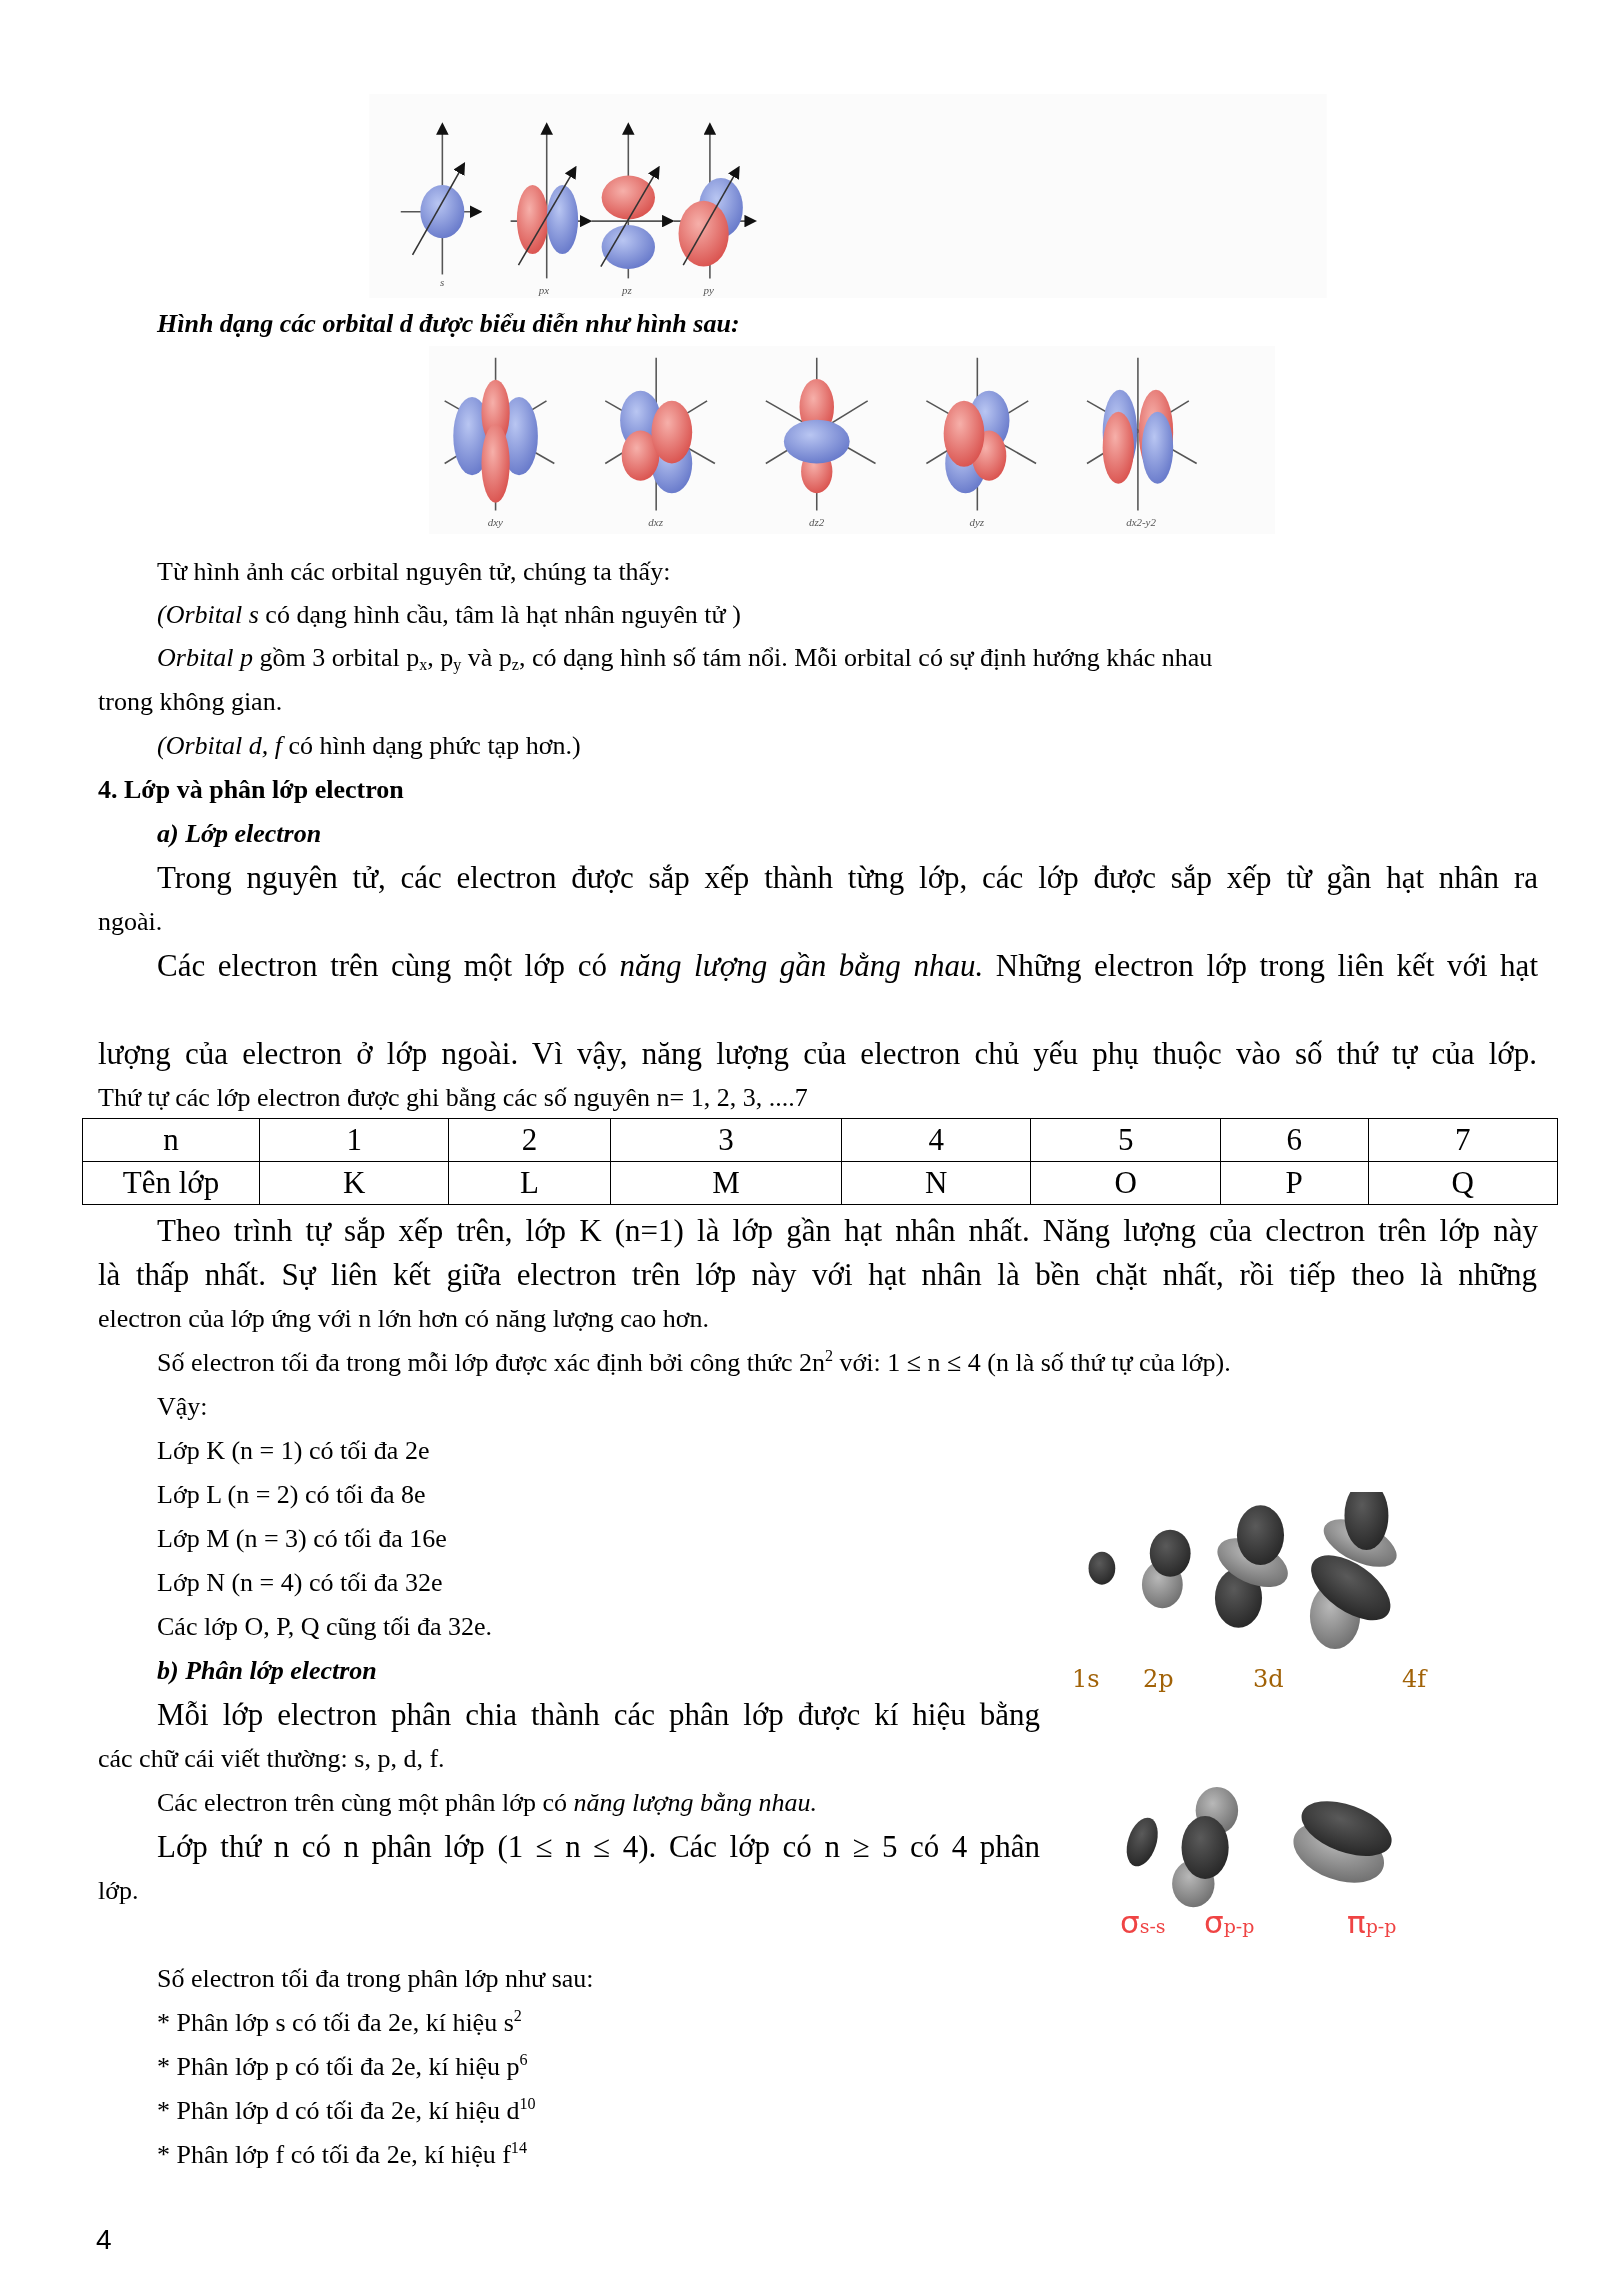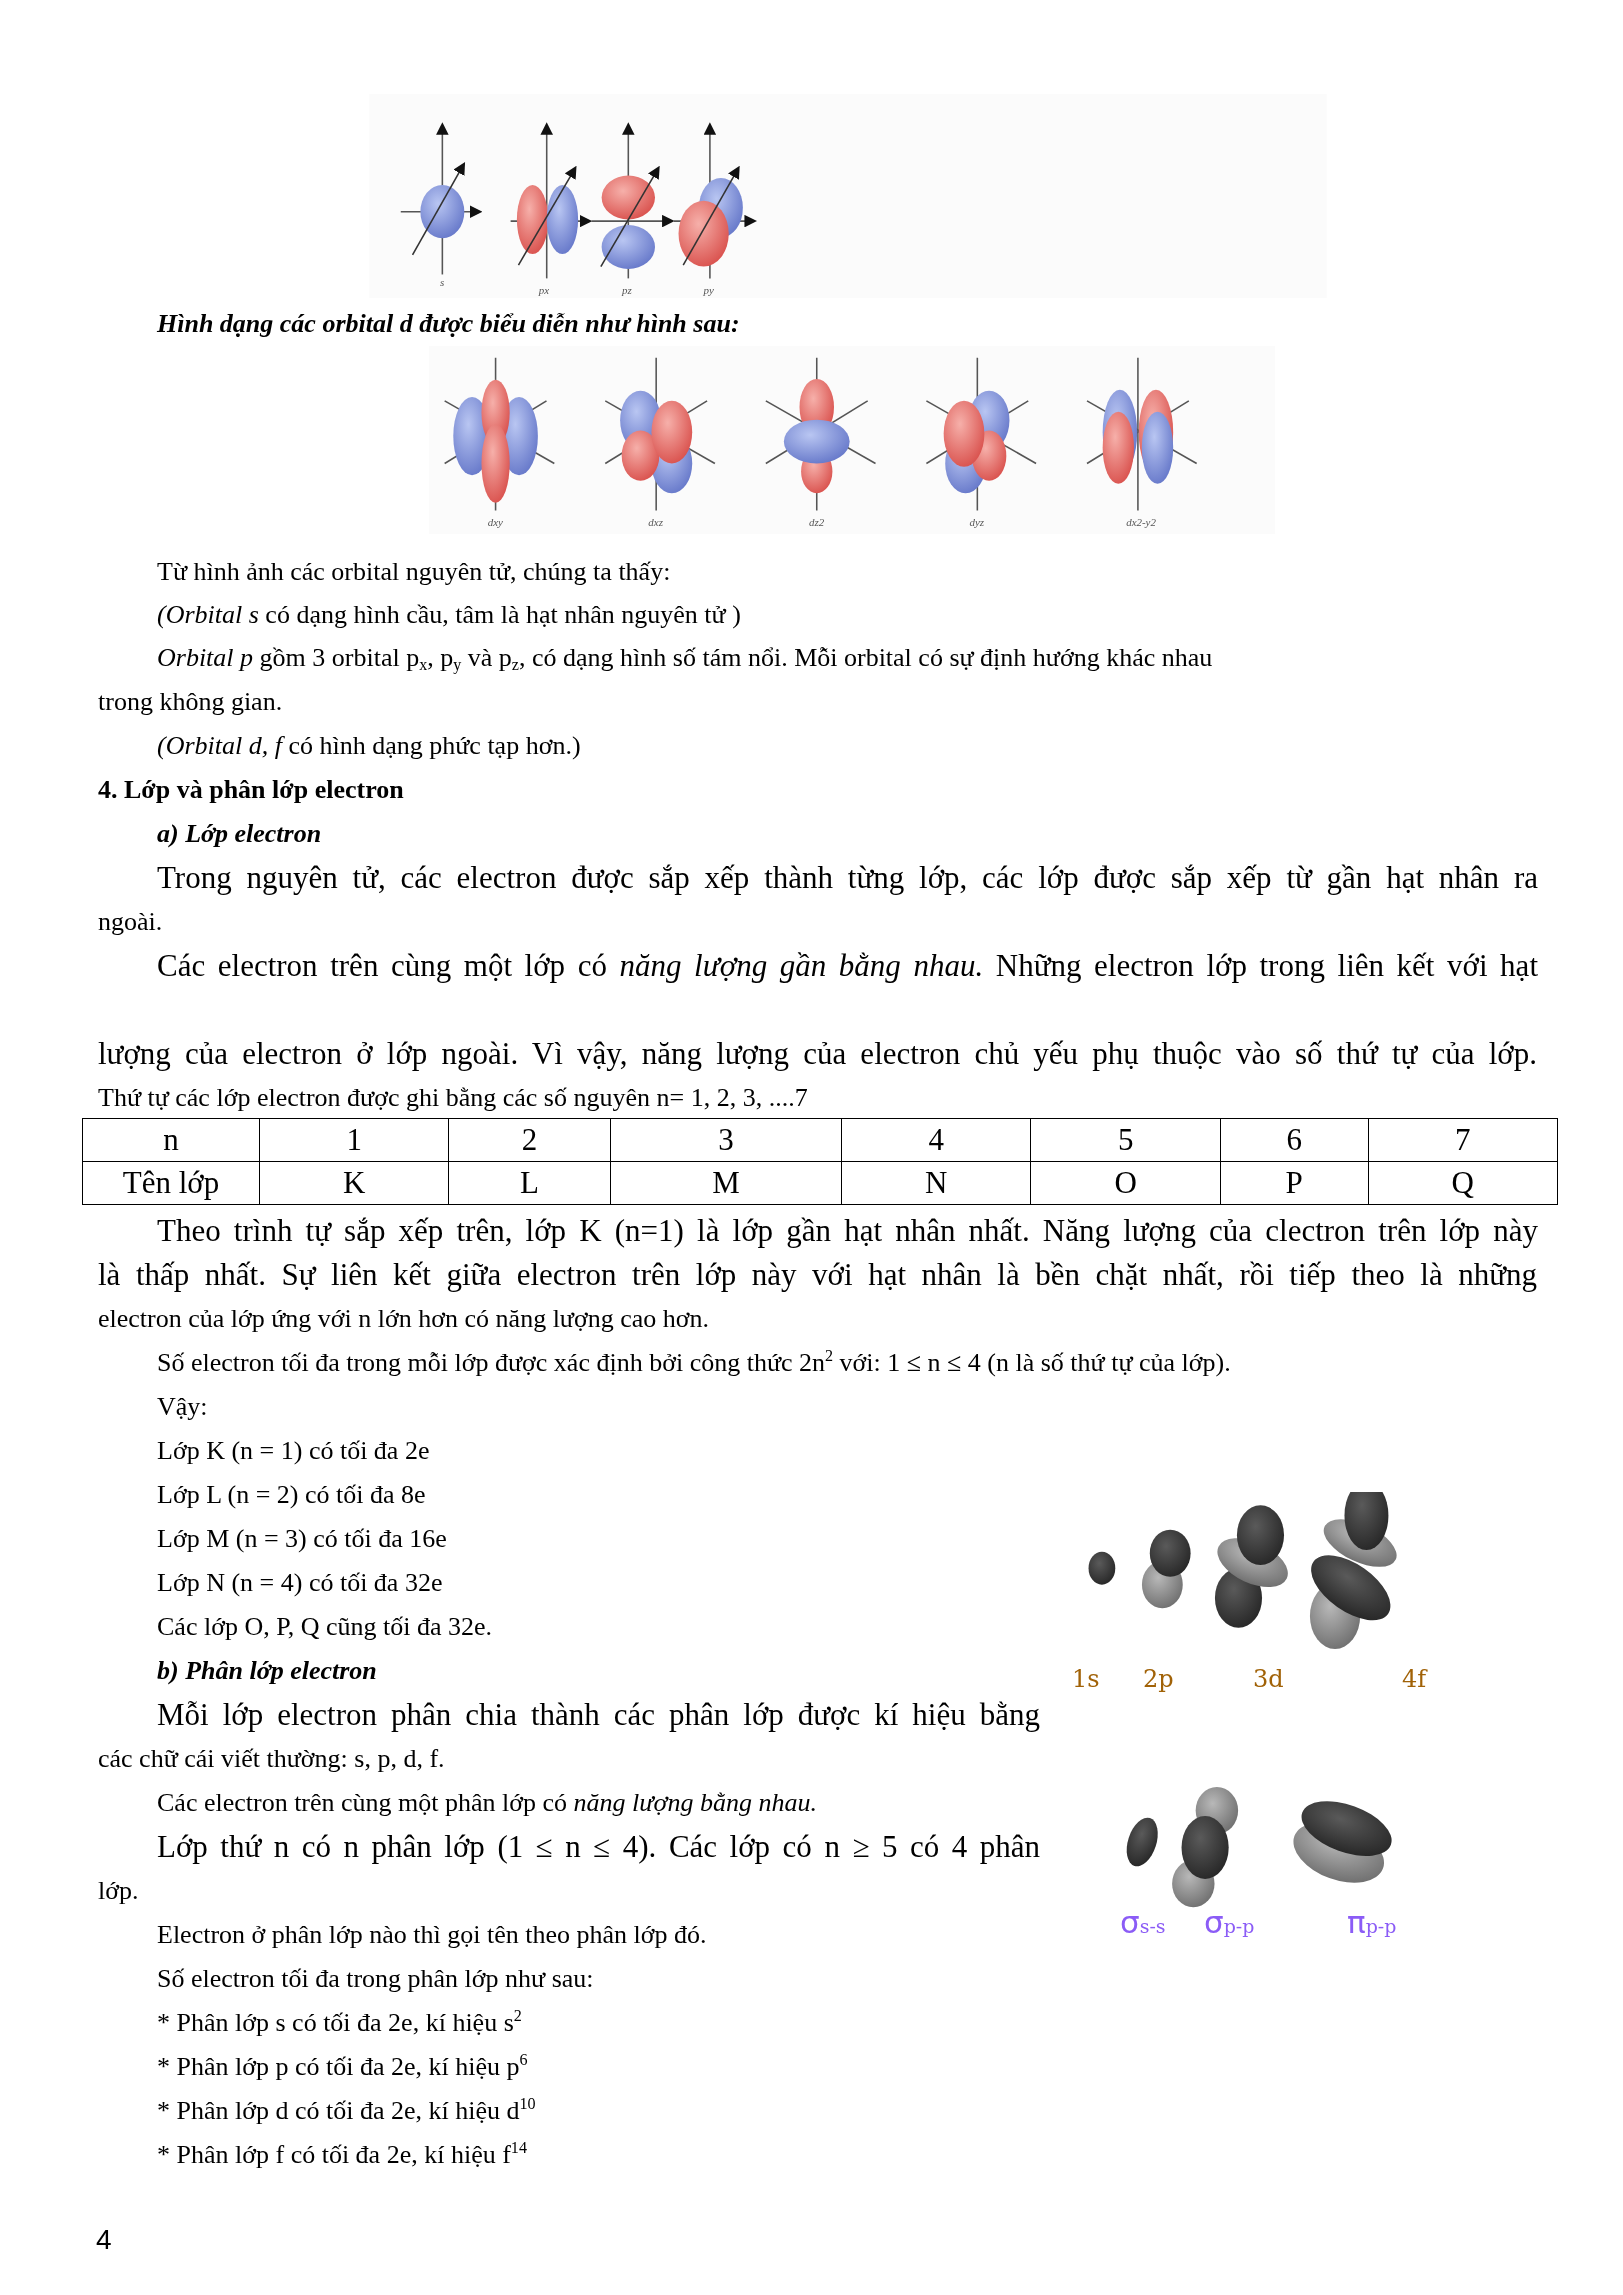--- a/index.html
+++ b/index.html
@@ -21,21 +21,21 @@
   .cap { font-family:"Liberation Serif", serif; font-style:italic; fill:#555; }
 
   
   table.shells { position:absolute; left:82px; top:1118px; width:1476px; border-collapse:collapse;
                  font-size:31px; }
   table.shells td { border:1.6px solid #000; text-align:center; height:42px; padding:0; line-height:42px; }
   table.shells td.hdr { width:176px; }
 
   .pageno { position:absolute; left:96px; top:2224px; font-family:"Liberation Sans", sans-serif; font-size:28px; }
   .orblabel { position:absolute; font-family:"DejaVu Serif", serif; font-size:24px; color:#a16207; }
-  .bondlabel { position:absolute; font-family:"DejaVu Sans", sans-serif; font-size:31px; color:#8b5cf6; }
+  .bondlabel { position:absolute; font-family:"DejaVu Sans", sans-serif; font-size:31px; color:#ef4444; }
   .bondlabel small { font-family:"DejaVu Serif", serif; font-size:19px; }
 </style>
 </head>
 <body>
 
 <div class="page">
 
   <div class="fig" style="left:369px; top:94px;">
     <svg width="958" height="204" viewBox="0 0 1220 260">
       <defs>
@@ -213,21 +213,20 @@
 
   <div class="line ind bd it" style="top:1649px;">b) Phân lớp electron</div>
 
   <div class="just ind" style="top:1693px; width:883px;">Mỗi lớp electron phân chia thành các phân lớp được kí hiệu bằng</div>
   <div class="line noind" style="top:1737px;">các chữ cái viết thường: s, p, d, f.</div>
   <div class="line ind" style="top:1781px;">
     <span>Các electron trên cùng một phân lớp có </span><i>năng lượng bằng nhau.</i>
   </div>
   <div class="just ind" style="top:1825px; width:883px;">Lớp thứ n có n phân lớp (1 ≤ n ≤ 4). Các lớp có n ≥ 5 có 4 phân</div>
   <div class="line noind" style="top:1869px;">lớp.</div>
-  <div class="line ind" style="top:1913px;">Electron ở phân lớp nào thì gọi tên theo phân lớp đó.</div>
   <div class="line ind" style="top:1957px;">Số electron tối đa trong phân lớp như sau:</div>
 
   <div class="line ind" style="top:2001px;"><span>* Phân lớp s có tối đa 2e, kí hiệu s</span><sup>2</sup></div>
   <div class="line ind" style="top:2045px;"><span>* Phân lớp p có tối đa 2e, kí hiệu p</span><sup>6</sup></div>
   <div class="line ind" style="top:2089px;"><span>* Phân lớp d có tối đa 2e, kí hiệu d</span><sup>10</sup></div>
   <div class="line ind" style="top:2133px;"><span>* Phân lớp f có tối đa 2e, kí hiệu f</span><sup>14</sup></div>
 
   <div class="fig" style="left:1068px; top:1492px;">
     <svg width="487" height="157" viewBox="0 0 620 200">
       <defs>

